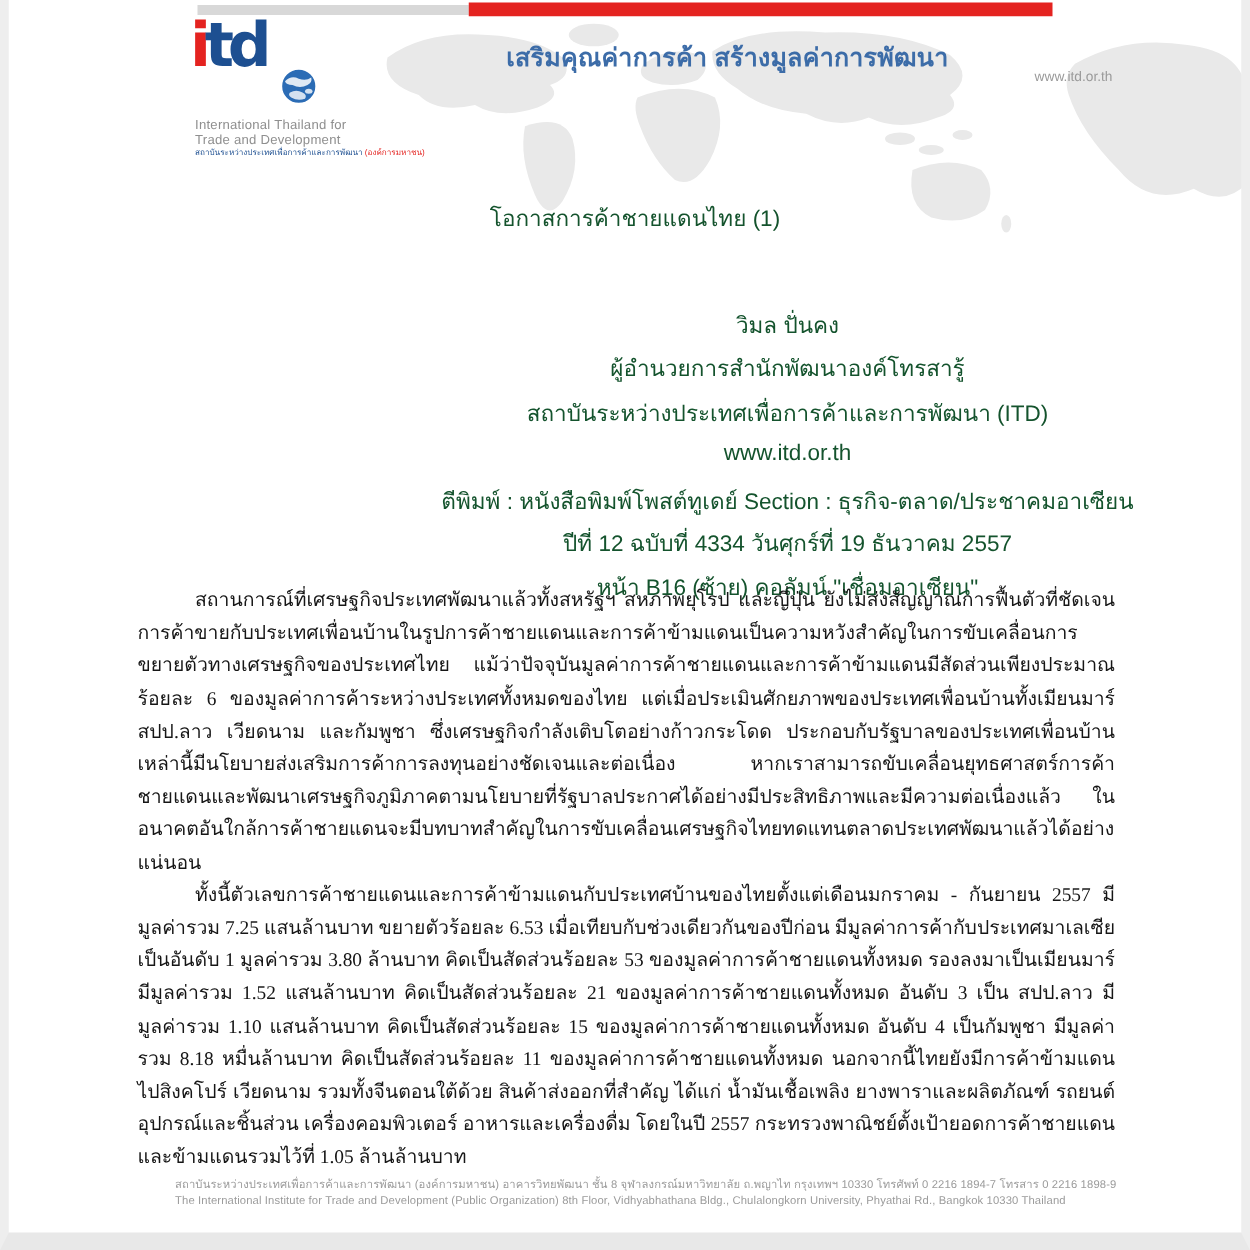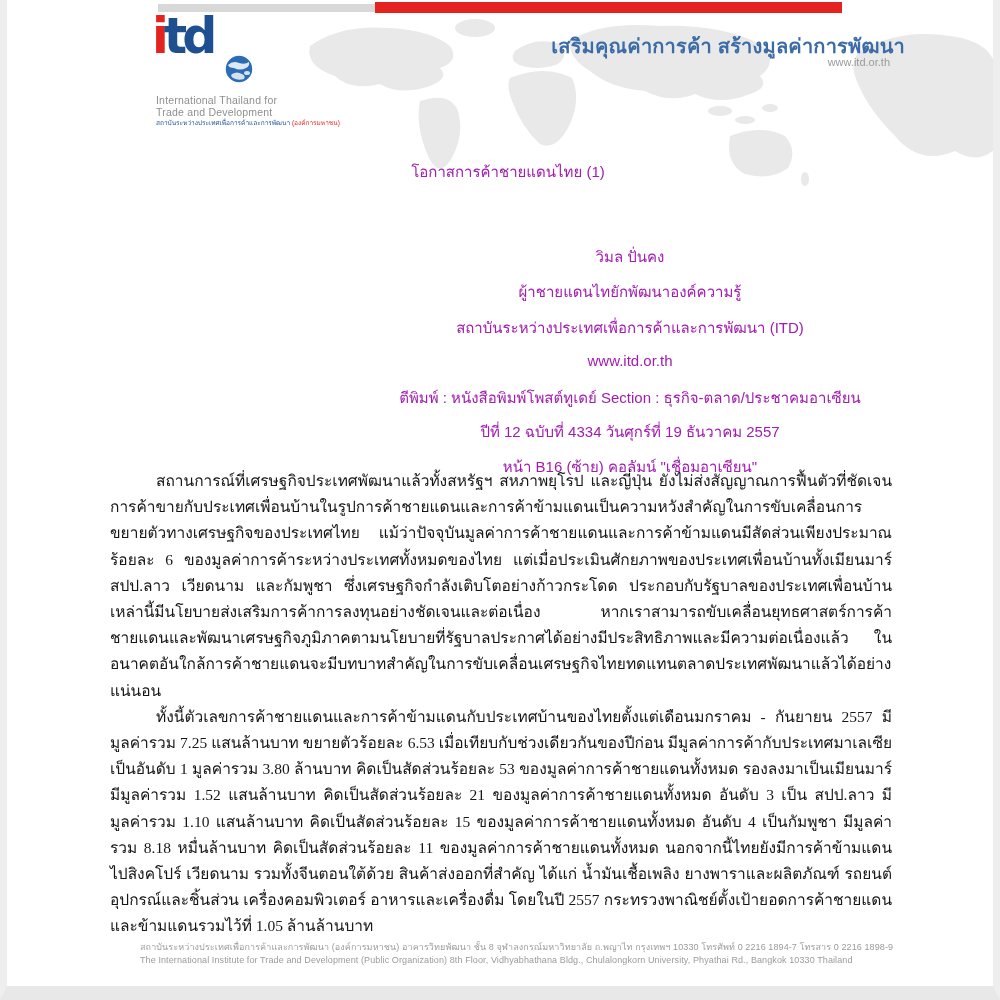--- a/index.html
+++ b/index.html
@@ -26,26 +26,26 @@
   .logo-word .ch-i{color:var(--red);}
   .logo-word .ch-td{color:var(--blue_logo);}
   .globe{position:absolute;left:74px;top:44px;}
   .logo-sub{position:absolute;left:6px;color:#8f8f8f;font-size:10.5px;line-height:12px;letter-spacing:.2px;}
   .logo-sub.l1{top:84px;}
   .logo-sub.l2{top:96px;text-align:center;}
   .logo-thai{position:absolute;left:6px;top:109px;font-size:6.5px;line-height:8px;white-space:nowrap;}
   .logo-thai .b{color:var(--blue_logo);}
   .logo-thai .r{color:var(--red);}
   
-  .tagline{right:95px;top:30px;width:500px;text-align:right;z-index:2;
+  .tagline{right:95px;top:30px;width:500px;text-align:left;z-index:2;
     color:var(--blue_tagline);font-size:20px;font-weight:bold;letter-spacing:.2px;}
   .header-site{right:110px;top:56px;width:300px;text-align:right;z-index:2;
     color:#9a9a9a;font-size:11px;}
   
-  .meta-line{position:absolute;color:#a21caf;font-size:15px;white-space:nowrap;z-index:2;}
+  .meta-line{position:absolute;color:#14532d;font-size:18px;white-space:nowrap;z-index:2;}
   .m-title{left:116px;width:784px;text-align:center;top:160px;}
   .m-c{left:350px;width:560px;text-align:center;margin-top:40px;}
   .m-author{top:205px;}
   .m-pos{top:240px;}
   .m-org{top:276px;}
   .m-www{top:312px;}
   .m-pub{top:346px;}
   .m-issue{top:380px;}
   .m-page{top:415px;}
   
@@ -93,21 +93,21 @@
   <div class="logo-sub l1">International Thailand for</div>
   <div class="logo-sub l2">Trade and Development</div>
   <div class="logo-thai"><span class="b">สถาบันระหว่างประเทศเพื่อการค้าและการพัฒนา</span><span class="r"> (องค์การมหาชน)</span></div>
 </div>
 
 <div class="abs tagline">เสริมคุณค่าการค้า สร้างมูลค่าการพัฒนา</div>
 <div class="abs header-site">www.itd.or.th</div>
 
 <div class="meta-line m-title">โอกาสการค้าชายแดนไทย (1)</div>
 <div class="meta-line m-c m-author">วิมล ปั่นคง</div>
-<div class="meta-line m-c m-pos">ผู้าชายแดนไทยักพัฒนาองค์ความรู้</div>
+<div class="meta-line m-c m-pos">ผู้อำนวยการสำนักพัฒนาองค์โทรสารู้</div>
 <div class="meta-line m-c m-org">สถาบันระหว่างประเทศเพื่อการค้าและการพัฒนา (ITD)</div>
 <div class="meta-line m-c m-www">www.itd.or.th</div>
 <div class="meta-line m-c m-pub">ตีพิมพ์ : หนังสือพิมพ์โพสต์ทูเดย์ Section : ธุรกิจ-ตลาด/ประชาคมอาเซียน</div>
 <div class="meta-line m-c m-issue">ปีที่ 12 ฉบับที่ 4334 วันศุกร์ที่ 19 ธันวาคม 2557</div>
 <div class="meta-line m-c m-page">หน้า B16 (ซ้าย) คอลัมน์ "เชื่อมอาเซียน"</div>
 
 <div class="abs bodytext">
   <p>สถานการณ์ที่เศรษฐกิจประเทศพัฒนาแล้วทั้งสหรัฐฯ สหภาพยุโรป และญี่ปุ่น ยังไม่ส่งสัญญาณการฟื้นตัวที่ชัดเจน การค้าขายกับประเทศเพื่อนบ้านในรูปการค้าชายแดนและการค้าข้ามแดนเป็นความหวังสำคัญในการขับเคลื่อนการขยายตัวทางเศรษฐกิจของประเทศไทย แม้ว่าปัจจุบันมูลค่าการค้าชายแดนและการค้าข้ามแดนมีสัดส่วนเพียงประมาณร้อยละ 6 ของมูลค่าการค้าระหว่างประเทศทั้งหมดของไทย แต่เมื่อประเมินศักยภาพของประเทศเพื่อนบ้านทั้งเมียนมาร์ สปป.ลาว เวียดนาม และกัมพูชา ซึ่งเศรษฐกิจกำลังเติบโตอย่างก้าวกระโดด ประกอบกับรัฐบาลของประเทศเพื่อนบ้านเหล่านี้มีนโยบายส่งเสริมการค้าการลงทุนอย่างชัดเจนและต่อเนื่อง หากเราสามารถขับเคลื่อนยุทธศาสตร์การค้าชายแดนและพัฒนาเศรษฐกิจภูมิภาคตามนโยบายที่รัฐบาลประกาศได้อย่างมีประสิทธิภาพและมีความต่อเนื่องแล้ว ในอนาคตอันใกล้การค้าชายแดนจะมีบทบาทสำคัญในการขับเคลื่อนเศรษฐกิจไทยทดแทนตลาดประเทศพัฒนาแล้วได้อย่างแน่นอน</p>
   <p>ทั้งนี้ตัวเลขการค้าชายแดนและการค้าข้ามแดนกับประเทศบ้านของไทยตั้งแต่เดือนมกราคม - กันยายน 2557 มีมูลค่ารวม 7.25 แสนล้านบาท ขยายตัวร้อยละ 6.53 เมื่อเทียบกับช่วงเดียวกันของปีก่อน มีมูลค่าการค้ากับประเทศมาเลเซียเป็นอันดับ 1 มูลค่ารวม 3.80 ล้านบาท คิดเป็นสัดส่วนร้อยละ 53 ของมูลค่าการค้าชายแดนทั้งหมด รองลงมาเป็นเมียนมาร์ มีมูลค่ารวม 1.52 แสนล้านบาท คิดเป็นสัดส่วนร้อยละ 21 ของมูลค่าการค้าชายแดนทั้งหมด อันดับ 3 เป็น สปป.ลาว มีมูลค่ารวม 1.10 แสนล้านบาท คิดเป็นสัดส่วนร้อยละ 15 ของมูลค่าการค้าชายแดนทั้งหมด อันดับ 4 เป็นกัมพูชา มีมูลค่ารวม 8.18 หมื่นล้านบาท คิดเป็นสัดส่วนร้อยละ 11 ของมูลค่าการค้าชายแดนทั้งหมด นอกจากนี้ไทยยังมีการค้าข้ามแดนไปสิงคโปร์ เวียดนาม รวมทั้งจีนตอนใต้ด้วย สินค้าส่งออกที่สำคัญ ได้แก่ น้ำมันเชื้อเพลิง ยางพาราและผลิตภัณฑ์ รถยนต์ อุปกรณ์และชิ้นส่วน เครื่องคอมพิวเตอร์ อาหารและเครื่องดื่ม โดยในปี 2557 กระทรวงพาณิชย์ตั้งเป้ายอดการค้าชายแดนและข้ามแดนรวมไว้ที่ 1.05 ล้านล้านบาท</p>
 </div>

